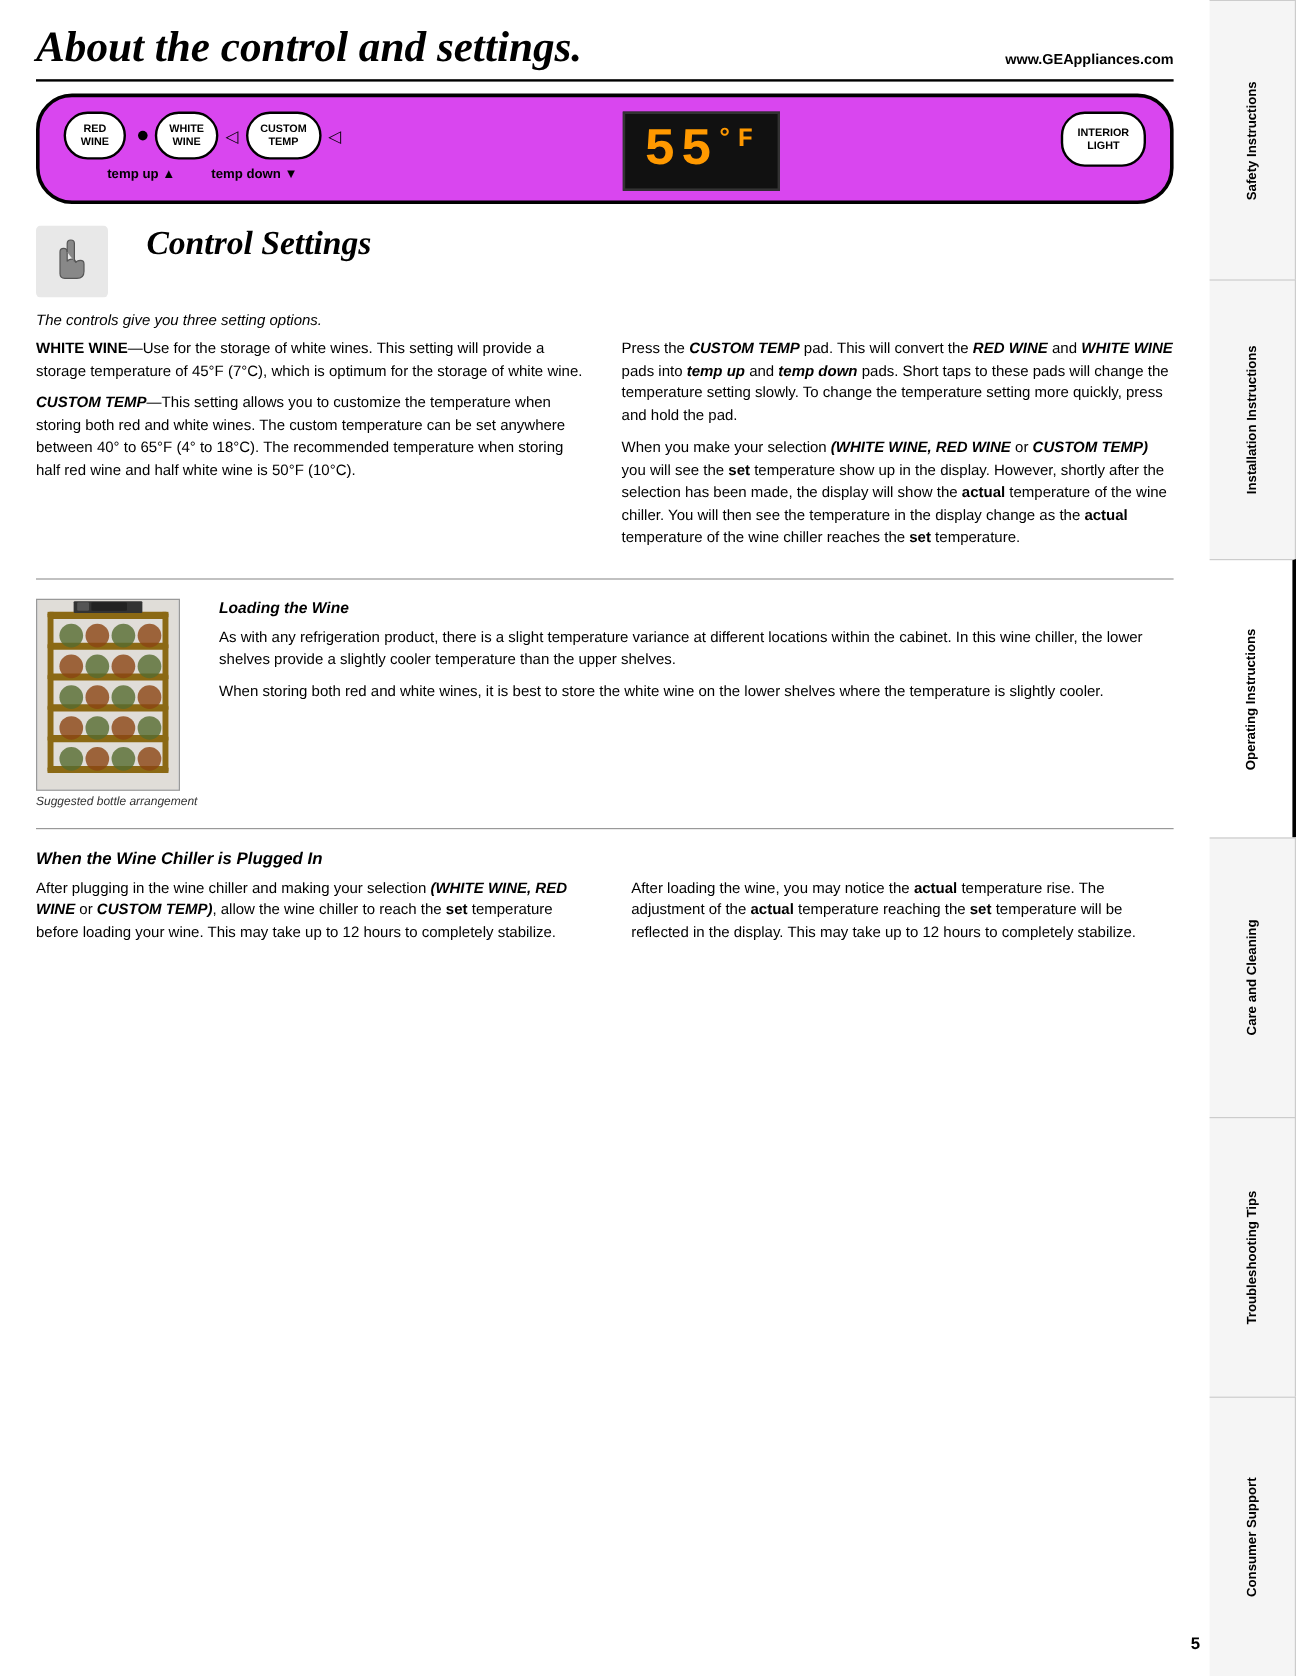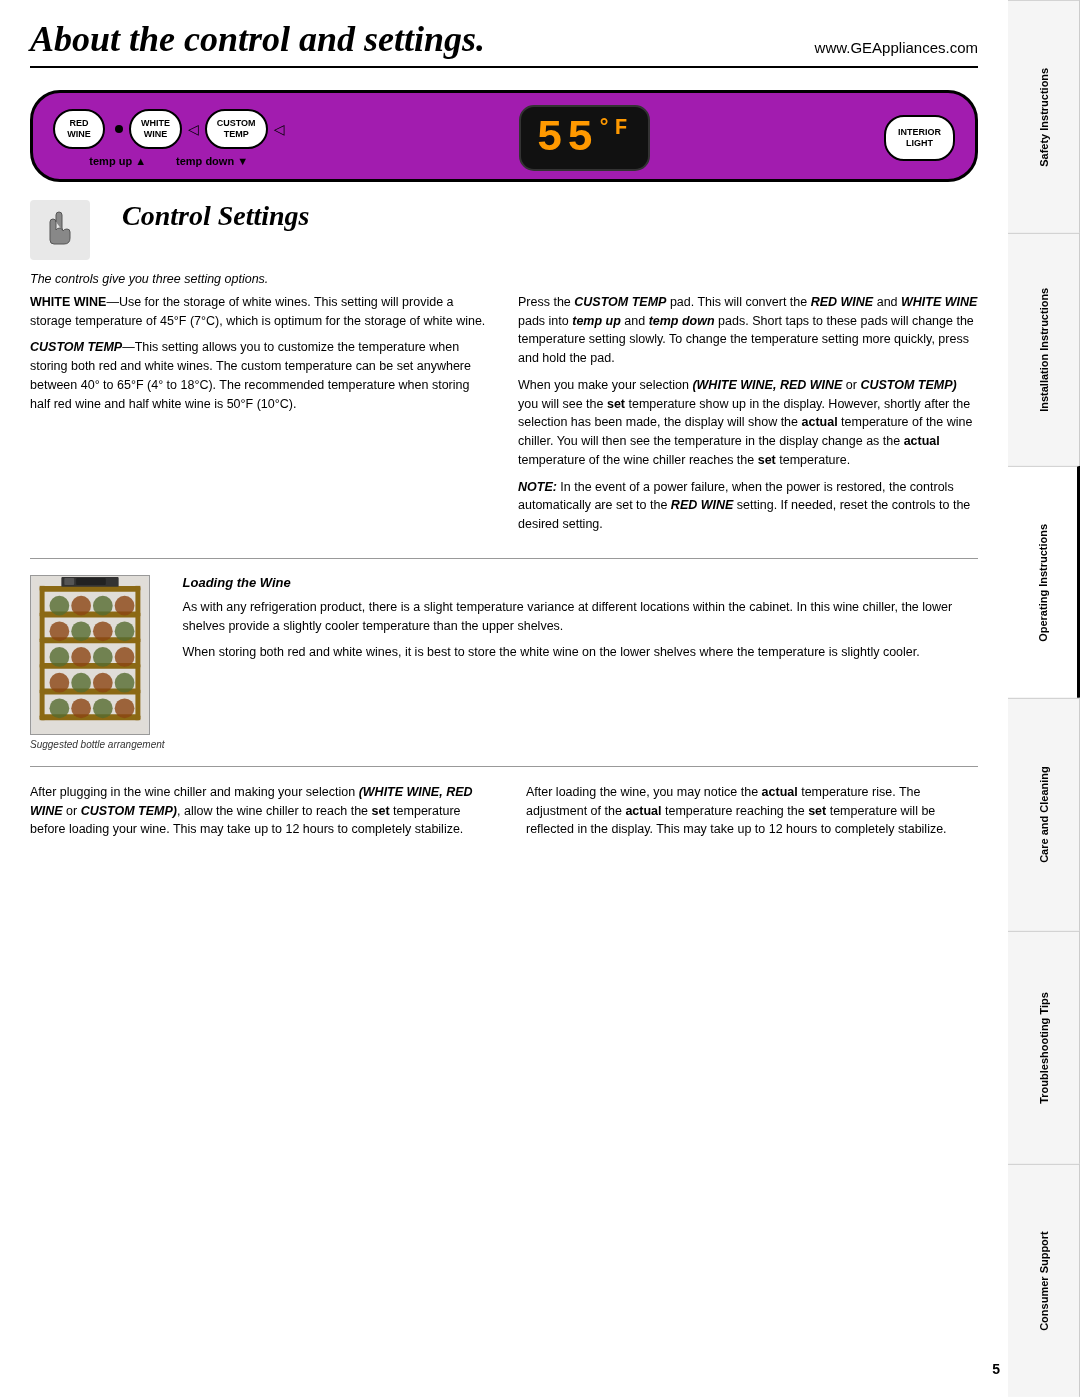--- a/index.html
+++ b/index.html
@@ -28,36 +28,36 @@
       font-weight: bold;
       border-bottom: 2px solid #000;
       padding-bottom: 6px;
       margin-bottom: 4px;
       display: flex;
       justify-content: space-between;
       align-items: flex-end;
     }
     .page-title-url {
       font-family: Arial, sans-serif;
-      font-size: 15px;
+      font-size: 12px;
       font-style: normal;
-      font-weight: normal;
+      font-weight: bold;
       margin-bottom: 4px;
     }
 
     
     .control-panel {
       border: 3px solid #000;
       border-radius: 30px;
       padding: 12px 20px 8px 20px;
-      margin: 22px 0 18px 0;
-      display: flex;
-      align-items: center;
+      margin: 10px 0 18px 0;
+      display: flex;
+      align-items: flex-start;
       justify-content: space-between;
-      background: #a21caf;
+      background: #d946ef;
     }
     .ctrl-btn {
       border: 2px solid #000;
       border-radius: 20px;
       padding: 7px 10px;
       text-align: center;
       font-size: 10px;
       font-weight: bold;
       min-width: 52px;
       background: #fff;
@@ -80,21 +80,21 @@
     }
 
     
     .digital-display {
       background: #111;
       color: #f90;
       font-size: 44px;
       font-weight: bold;
       font-family: 'Courier New', monospace;
       padding: 6px 16px;
-      border-radius: 15px;
+      border-radius: 0;
       letter-spacing: 4px;
       border: 2px solid #333;
       min-width: 110px;
       text-align: center;
     }
     .display-deg {
       font-size: 22px;
       vertical-align: super;
     }
     .temp-label {
@@ -326,23 +326,20 @@
         <strong><i>CUSTOM TEMP</i></strong>—This setting allows you to customize the temperature when storing both red and white wines. The custom temperature can be set anywhere between 40° to 65°F (4° to 18°C). The recommended temperature when storing half red wine and half white wine is 50°F (10°C).
       </p>
     </div>
     <div class="col-right">
       <p>
         Press the <strong><i>CUSTOM TEMP</i></strong> pad. This will convert the <strong><i>RED WINE</i></strong> and <strong><i>WHITE WINE</i></strong> pads into <strong><i>temp up</i></strong> and <strong><i>temp down</i></strong> pads. Short taps to these pads will change the temperature setting slowly. To change the temperature setting more quickly, press and hold the pad.
       </p>
       <p>
         When you make your selection <strong><i>(WHITE WINE, RED WINE</i></strong> or <strong><i>CUSTOM TEMP)</i></strong> you will see the <strong>set</strong> temperature show up in the display. However, shortly after the selection has been made, the display will show the <strong>actual</strong> temperature of the wine chiller. You will then see the temperature in the display change as the <strong>actual</strong> temperature of the wine chiller reaches the <strong>set</strong> temperature.
       </p>
-      <p>
-        <strong><i>NOTE:</i></strong> In the event of a power failure, when the power is restored, the controls automatically are set to the <strong><i>RED WINE</i></strong> setting. If needed, reset the controls to the desired setting.
-      </p>
     </div>
   </div>
 
   <hr class="divider">
 
   <div class="loading-section">
 
     <div>
       <div class="wine-img">
         <svg class="rack-svg" viewBox="0 0 118 160" xmlns="http://www.w3.org/2000/svg">
@@ -394,20 +391,21 @@
     <div class="loading-content">
       <div class="section-subtitle">Loading the Wine</div>
       <p>As with any refrigeration product, there is a slight temperature variance at different locations within the cabinet. In this wine chiller, the lower shelves provide a slightly cooler temperature than the upper shelves.</p>
       <p>When storing both red and white wines, it is best to store the white wine on the lower shelves where the temperature is slightly cooler.</p>
     </div>
   </div>
 
   <hr class="divider">
 
   <div class="plugged-section">
+    <div class="plugged-title">When the Wine Chiller is Plugged In</div>
     <div class="plugged-columns">
       <div class="col-left">
         <p>
           After plugging in the wine chiller and making your selection <strong><i>(WHITE WINE, RED WINE</i></strong> or <strong><i>CUSTOM TEMP)</i></strong>, allow the wine chiller to reach the <strong>set</strong> temperature before loading your wine. This may take up to 12 hours to completely stabilize.
         </p>
       </div>
       <div class="col-right">
         <p>
           After loading the wine, you may notice the <strong>actual</strong> temperature rise. The adjustment of the <strong>actual</strong> temperature reaching the <strong>set</strong> temperature will be reflected in the display. This may take up to 12 hours to completely stabilize.
         </p>

